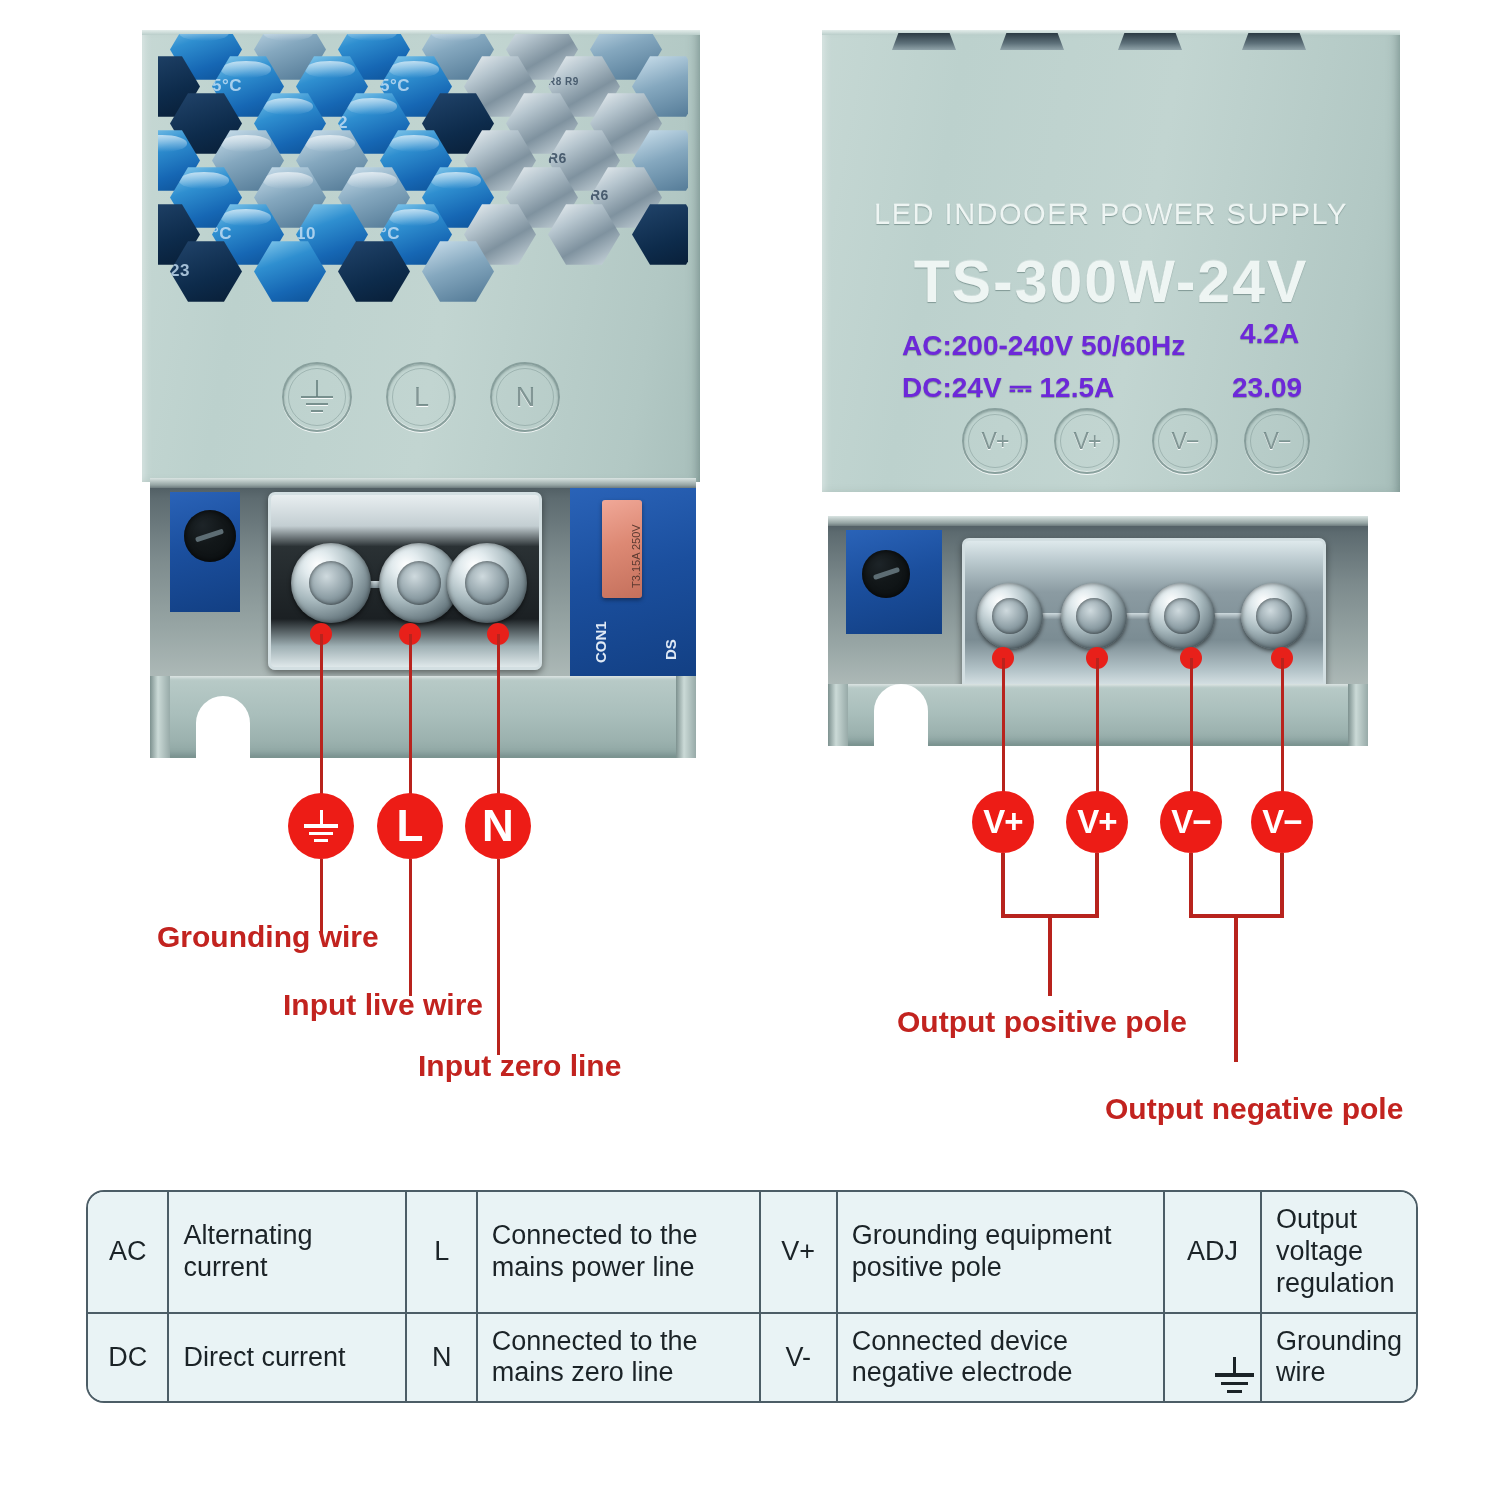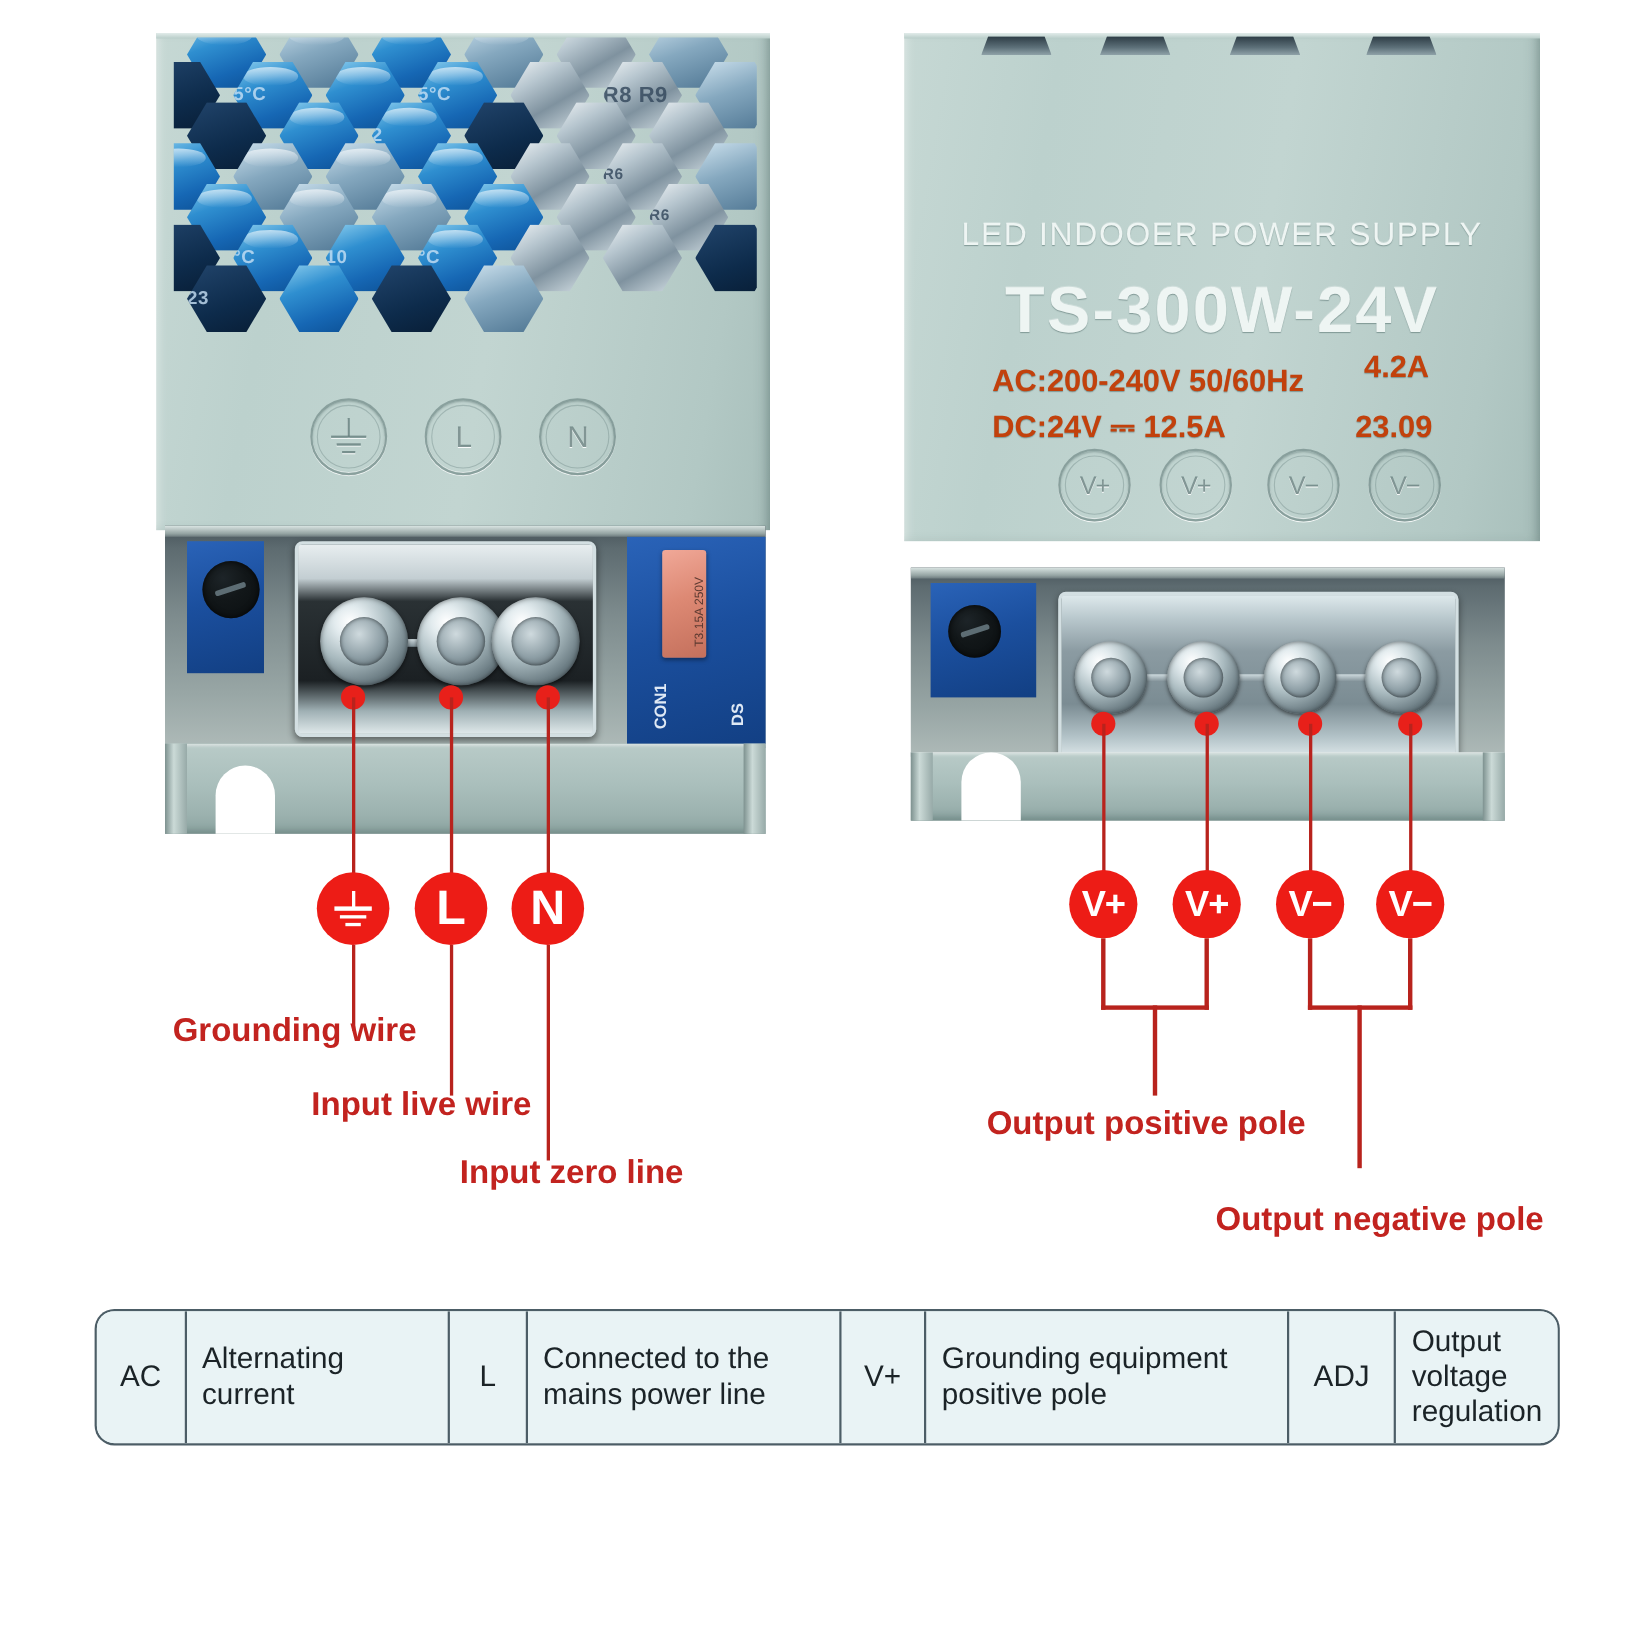--- a/index.html
+++ b/index.html
@@ -103,21 +103,21 @@
 
   
   .silk{
     position:absolute;text-align:center;width:100%;
     color:#eef5f3;font-family:"Liberation Sans", sans-serif;
     text-shadow:0 1px 1px rgba(108,134,131,.75),0 -1px 0 rgba(255,255,255,.25);
     white-space:nowrap;
   }
   .silk-sub{font-size:29px;letter-spacing:1.5px;}
   .silk-model{font-size:59px;font-weight:bold;letter-spacing:2px;}
-  .silk-left{position:absolute;font-size:28px;font-weight:bold;color:#c2410c;
+  .silk-left{position:absolute;font-size:28px;font-weight:bold;color:#6d28d9;
     text-shadow:0 1px 1px rgba(108,134,131,.75);white-space:nowrap;
     font-family:"Liberation Sans", sans-serif;}
 
   .topslot{
     position:absolute;height:17px;
     background:linear-gradient(180deg,#2c3b44,#5d7079 60%,#8fa2a8);
     clip-path:polygon(10% 0,90% 0,100% 100%,0 100%);
   }
 
   
@@ -276,21 +276,21 @@
       </div>
       <div class="hexcell hexblue" style="left:138px;top:21px;">
           <span class="hexgloss"></span>
         </div>
       <div class="hexcell hexblue" style="left:222px;top:21px;">
         <span class="hexgloss"></span>
           <span class="hextxt">5°C</span>
       </div>
       <div class="hexcell hexsilver" style="left:306px;top:21px;"></div>
       <div class="hexcell hexsilver" style="left:390px;top:21px;">
-        <span class="hextxt" style="color:rgba(55,75,95,.85);font-size:20px;">R8 R9</span>
+        <span class="hextxt" style="color:rgba(55,75,95,.85);font-size:10px;">R8 R9</span>
       </div>
       <div class="hexcell hexmid" style="left:474px;top:21px;"></div>
 
       <div class="hexcell hexdark" style="left:12px;top:58px;"></div>
       <div class="hexcell hexblue" style="left:96px;top:58px;">
           <span class="hexgloss"></span>
         </div>
       <div class="hexcell hexblue" style="left:180px;top:58px;">
         <span class="hexgloss"></span>
           <span class="hextxt">2</span>
@@ -572,16 +572,30 @@
         <tr>
       <td class="k w-key">AC</td>
       <td class="w-d1">Alternating current</td>
       <td class="k w-k2">L</td>
       <td class="w-d2">Connected to the mains power line</td>
       <td class="k w-k3">V+</td>
       <td class="w-d3">Grounding equipment positive pole</td>
       <td class="k w-k4">ADJ</td>
       <td>Output voltage regulation</td>
     </tr>
+    <tr>
+      <td class="k w-key">DC</td>
+      <td class="w-d1">Direct current</td>
+      <td class="k w-k2">N</td>
+      <td class="w-d2">Connected to the mains zero line</td>
+      <td class="k w-k3">V-</td>
+      <td class="w-d3">Connected device negative electrode</td>
+      <td class="k w-k4">
+        <span class="gnd-tbl">
+          <i class="gt-v"></i><i class="gt-h1"></i><i class="gt-h2"></i><i class="gt-h3"></i>
+        </span>
+      </td>
+      <td>Grounding wire</td>
+    </tr>
   </tbody>
     </table>
 
 </div>
 
 </body></html>

